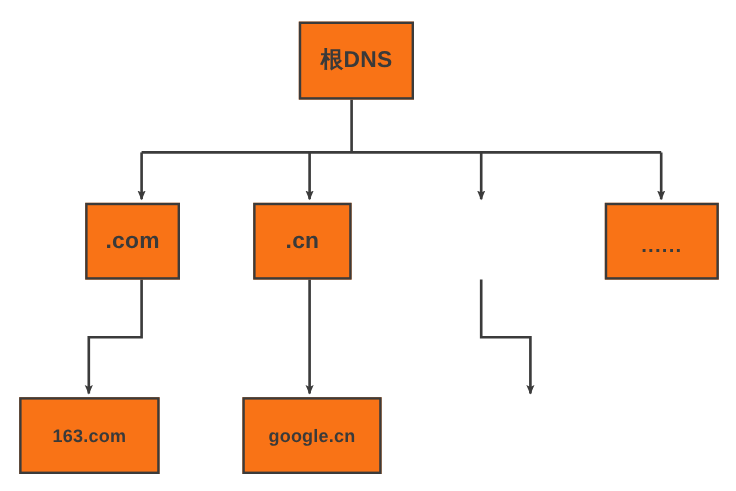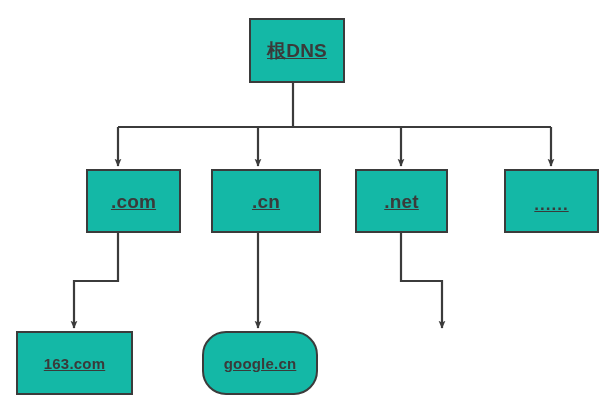--- a/index.html
+++ b/index.html
@@ -23,44 +23,43 @@
     position: absolute;
     left: 0;
     top: 0;
     width: 613px;
     height: 409px;
   }
   .node {
     position: absolute;
     box-sizing: border-box;
     border: 2px solid #3b3b3b;
-    background: #14b8a6;
+    background: #f97316;
     display: flex;
     align-items: center;
     justify-content: center;
     color: #3a3a3a;
     font-weight: bold;
     letter-spacing: 0.2px;
     z-index: 2;
-    text-decoration: underline;
   }
   .node-label {
     display: block;
     line-height: 1;
     white-space: nowrap;
   }
   .node-root   { left: 249px; top: 18px;  width: 96px;  height: 65px;  font-size: 19px; }
   .node-tld    { top: 169px; height: 64px; font-size: 19px; }
-  .node-com    { left: 71px;  width: 95px; margin-left: 15px; }
-  .node-cn     { left: 211px; width: 110px; }
+  .node-com    { left: 71px;  width: 79px; }
+  .node-cn     { left: 211px; width: 82px; }
   .node-net    { left: 355px; width: 93px; }
   .node-etc    { left: 504px; width: 95px; }
   .node-leaf   { top: 331px; height: 64px; font-size: 15px; }
   .node-163    { left: 16px;  width: 117px; }
-  .node-google { left: 202px; width: 116px; border-radius: 24px; }
+  .node-google { left: 202px; width: 116px; }
   .node-csdn   { left: 385px; width: 113px; }
   .node-etc .node-label {
     font-size: 17px;
     letter-spacing: 1px;
     position: relative;
     top: 3px;
   }
 </style>
 </head>
 <body>
@@ -98,23 +97,20 @@
   </div>
 
   <div class="node node-tld node-com">
     <span class="node-label">.com</span>
   </div>
 
   <div class="node node-tld node-cn">
     <span class="node-label">.cn</span>
   </div>
 
-  <div class="node node-tld node-net">
-    <span class="node-label">.net</span>
-  </div>
 
   <div class="node node-tld node-etc">
     <span class="node-label">......</span>
   </div>
 
   <div class="node node-leaf node-163">
     <span class="node-label">163.com</span>
   </div>
 
   <div class="node node-leaf node-google">

